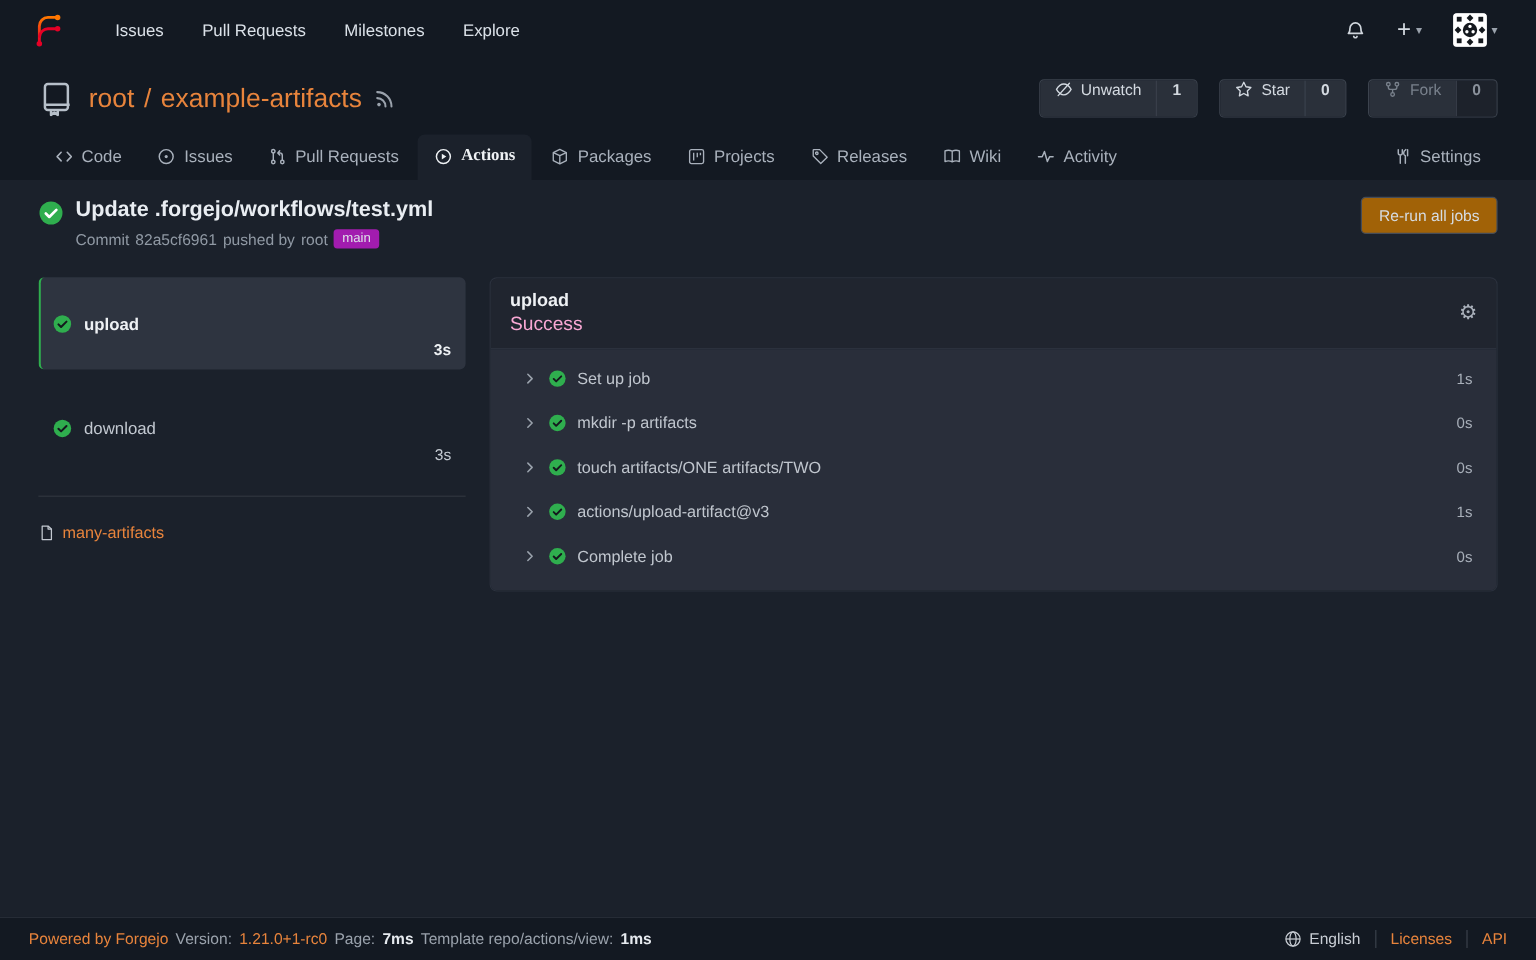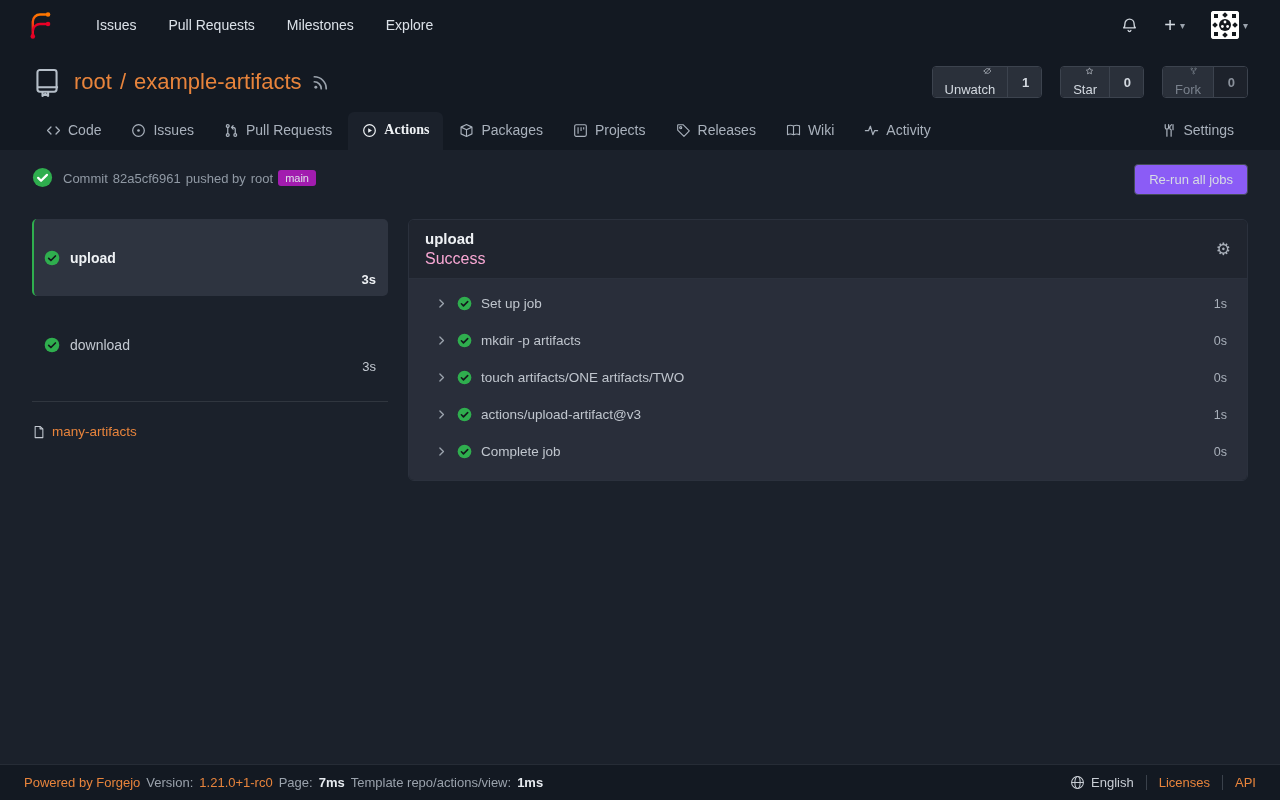--- a/index.html
+++ b/index.html
@@ -31,21 +31,21 @@
   .repo-title-row { display:flex; align-items:center; }
   .repo-book-icon { color:#b6bfc9; margin-right:12px; }
   .repo-name { font-size:22px; display:flex; align-items:center; gap:8px; }
   .repo-name a { color:#e8843c; text-decoration:none; cursor:pointer; }
   .repo-name .slash { color:#e8843c; }
   .rss-icon { color:#9aa2ac; margin-left:10px; cursor:pointer; }
   .repo-actions { margin-left:auto; display:flex; gap:18px; }
   .btn-group { display:flex; border:1px solid #3c434e; border-radius:4px; overflow:hidden; height:32px; }
   .btn-main, .btn-count {
     background:#2a303a; color:#d3d9e0; font-size:13px;
-    display:flex; align-items:flex-end; gap:7px; padding:0 12px; cursor:pointer;flex-direction:column;
+    display:flex; align-items:flex-start; gap:7px; padding:0 12px; cursor:pointer;
   }
   .btn-count { border-left:1px solid #3c434e; font-weight:700; min-width:34px; justify-content:center; }
   .btn-group.disabled .btn-main { color:#79818c; cursor:default; }
   .btn-group.disabled .btn-count { background:#1d222b; color:#8a919b; }
 
   .tabs-row { display:flex; align-items:flex-end; margin-top:14px; gap:2px;justify-content:flex-end; }
   .tab {
     display:flex; align-items:center; gap:7px; color:#a9b1bc; font-size:14px;
     padding:10px 14px 12px 14px; cursor:pointer; border-radius:6px 6px 0 0;
   }
@@ -58,21 +58,21 @@
   .page-body { flex:1 1 auto; padding:14px 32px; overflow:hidden; }
   .run-header { display:flex; align-items:flex-start; }
   .run-title-block { display:flex; gap:10px; }
   .run-status-icon { margin-top:3px; }
   .run-title { font-size:18px; font-weight:700; color:#e9edf2; }
   .run-sub { margin-top:6px; font-size:13px; color:#9099a4; display:flex; align-items:center; gap:5px; }
   .branch-badge {
     background:#a21caf; color:#dde2e8; font-size:11px; padding:2px 7px; border-radius:3px; cursor:pointer;
   }
   .rerun-btn {
-    margin-left:auto; background:#8b5cf6; border:1px solid #454c58; color:#d6dce3;
+    margin-left:auto; background:#a16207; border:1px solid #454c58; color:#d6dce3;
     font-size:13px; padding:7px 14px; border-radius:4px; cursor:pointer; font-family:inherit;
   }
 
   .run-columns { display:flex; gap:20px; margin-top:24px; }
   .jobs-col { flex:0 0 356px; }
   .job-row {
     display:flex; align-items:center; gap:10px; padding:9px 12px; border-radius:5px;
     font-size:14px; color:#c3c9d1; cursor:pointer; margin-bottom:10px;
   }
   .job-row.selected {
@@ -309,20 +309,21 @@
 
   <div class="run-header">
     <div class="run-title-block">
       <span class="run-status-icon">
         <svg viewBox="0 0 16 16" width="21" height="21">
             <circle cx="8" cy="8" r="7.3" fill="#2fae4e"></circle>
             <path d="M4.7 8.3 l2.2 2.2 L11.4 6" fill="none" stroke="#ffffff" stroke-width="1.7" stroke-linecap="round" stroke-linejoin="round"></path>
           </svg>
       </span>
       <div>
+        <div class="run-title">Update .forgejo/workflows/test.yml</div>
         <div class="run-sub">
           <span>Commit</span>
           <span>82a5cf6961</span>
           <span>pushed by</span>
           <span>root</span>
           <span class="branch-badge">main</span>
         </div>
       </div>
     </div>
     <button class="rerun-btn">Re-run all jobs</button>

